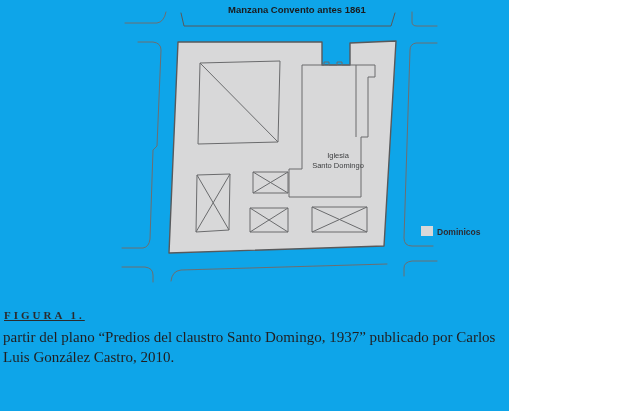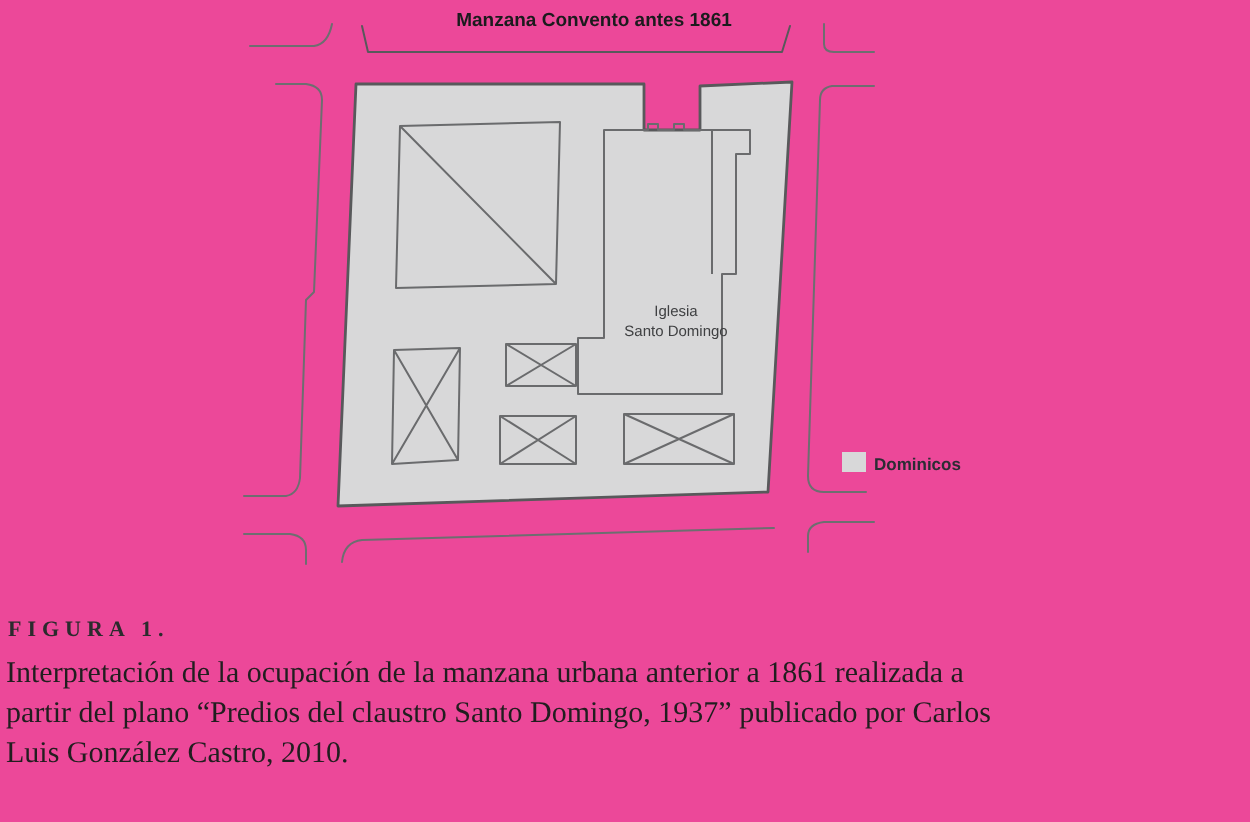--- a/index.html
+++ b/index.html
@@ -1,39 +1,39 @@
 <!DOCTYPE html>
 <html><head>
 <meta charset="utf-8">
 <style>
   html,body{margin:0;padding:0;background:#ffffff;}
   .page{
     position:relative;
-    width:625px;height:411px;
-    background:#ec4899;
+    width:509px;height:411px;
+    background:#0ea5e9;
     overflow:hidden;
     font-family:"Liberation Sans", sans-serif;
   }
   .map-svg{position:absolute;top:0;left:0;}
   .map-title{
     font-family:"Liberation Sans", sans-serif;
     font-size:9.5px;font-weight:bold;fill:#1b1b1d;text-anchor:middle;
   }
   .small-label{
     font-family:"Liberation Sans", sans-serif;
     font-size:7.5px;fill:#3f4042;text-anchor:middle;
   }
   .legend-label{
     font-family:"Liberation Sans", sans-serif;
     font-size:8.5px;font-weight:600;fill:#2c2c34;
   }
   .figura-label{
     position:absolute;left:4px;top:309px;
     font-family:"Liberation Serif", serif;
-    font-size:11px;font-weight:bold;letter-spacing:3px;color:#2b2b2d;
+    font-size:11px;font-weight:bold;letter-spacing:3px;color:#2b2b2d;text-decoration:underline;
   }
   .caption-text{
     position:absolute;left:3px;top:327px;width:620px;
     font-family:"Liberation Serif", serif;
     font-size:15px;line-height:20px;color:#211e1f;
   }
   .cap-line{white-space:pre;}
   .cap-line em{font-style:italic;}
 </style>
 </head>
@@ -71,18 +71,17 @@
     <text class="small-label" x="338" y="158">Iglesia</text>
     <text class="small-label" x="338" y="168">Santo Domingo</text>
 
     <rect x="421" y="226" width="12" height="10" fill="#d8d8d9"></rect>
     <text class="legend-label" x="437" y="235">Dominicos</text>
   </svg>
 
   <div class="figura-label">FIGURA 1.</div>
 
   <div class="caption-text">
-    <div class="cap-line">Interpretación de la ocupación de la manzana urbana anterior a 1861 realizada a</div>
     <div class="cap-line">partir del plano “Predios del claustro Santo Domingo, 1937” publicado por Carlos</div>
     <div class="cap-line">Luis González Castro, 2010.</div>
   </div>
 
 </div>
 
 </body></html>

